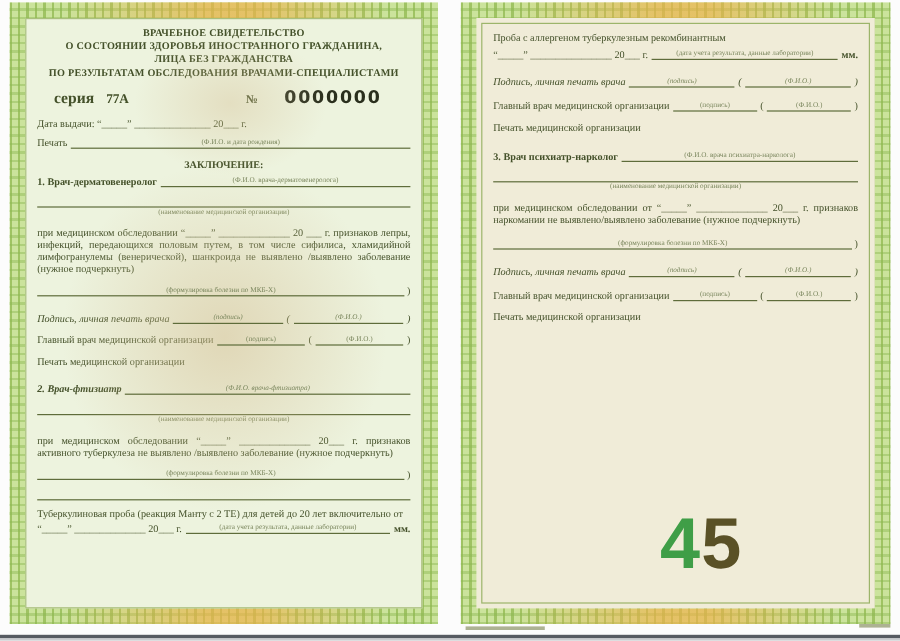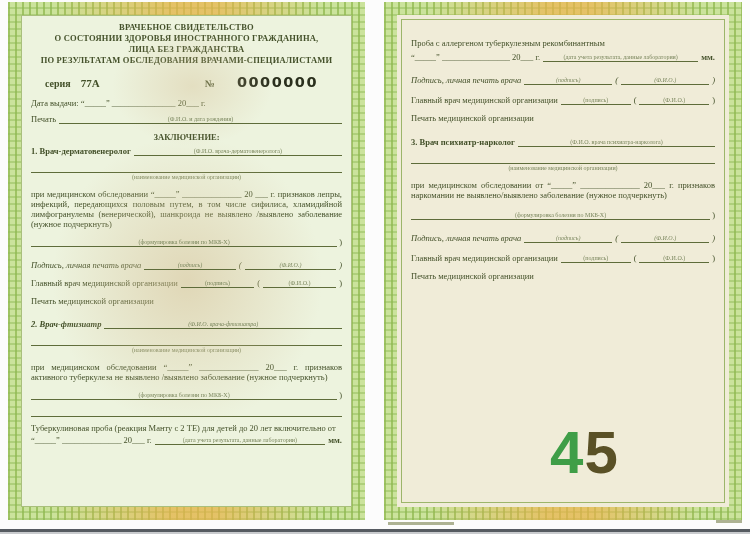--- a/index.html
+++ b/index.html
@@ -13,29 +13,29 @@
       linear-gradient(90deg,rgba(242,176,74,0) 12%,rgba(242,176,74,.65) 46%,rgba(242,176,74,.65) 58%,rgba(242,176,74,0) 88%) bottom/100% 13px no-repeat,
       repeating-linear-gradient(0deg,rgba(140,184,82,.45) 0 2px,rgba(255,255,255,0) 2px 7px),
       repeating-linear-gradient(90deg,#9fc363 0 2px,#cbe39c 2px 7px);
   }
   .page-left{left:8px;width:357px;}
   .page-right{left:384px;width:358px;}
   .inner-left{position:relative;width:100%;height:100%;background:#edf3de;border:1px solid #a9bf7c;
     box-sizing:border-box;padding:3px 9px 2px 9px;overflow:hidden;}
   .inner-right-wrap{position:relative;width:100%;height:100%;background:#f0ecd8;box-sizing:border-box;padding:4px;}
   .inner-right{position:relative;width:100%;height:100%;border:1px solid #9cb56a;box-sizing:border-box;
-    padding:12px 9px;overflow:hidden;background:#f0ecd8;}
+    padding:0 9px;overflow:hidden;background:#f0ecd8;}
   .wm{position:absolute;pointer-events:none;border-radius:50%;}
   .wm1{top:120px;left:30px;width:270px;height:290px;
     background:radial-gradient(closest-side,rgba(213,192,150,.55),rgba(213,192,150,0));}
   .wm2{top:10px;left:90px;width:160px;height:120px;
     background:radial-gradient(closest-side,rgba(213,192,150,.4),rgba(213,192,150,0));}
   .title{ text-align:center;font-weight:bold;font-size:8.5px;line-height:11px;letter-spacing:.2px;margin-top:3px;}
   .serial-row{display:flex;align-items:baseline;margin:8px 10px 0 14px;}
-  .serial-label{font-weight:bold;font-size:10px;}
+  .serial-label{font-weight:bold;font-size:13px;}
   .serial-value{font-weight:bold;font-size:11px;margin-left:10px;}
   .num-sign{font-weight:bold;font-size:10px;margin-left:auto;margin-right:22px;}
   .num-value{font-family:"DejaVu Sans","Liberation Sans",sans-serif;font-weight:bold;font-size:14.5px;
     letter-spacing:1.5px;color:#2a2f1d;margin-right:14px;}
   .line{font-size:8.5px;line-height:10px;}
   .b{font-weight:bold;}
   .just{text-align:justify;}
   .row{display:flex;align-items:flex-end;gap:3px;}
   .ug{position:relative;flex:1;border-bottom:1px solid #5e6c3a;height:9px;min-width:20px;}
   .ug .cap{position:absolute;top:1.5px;left:0;right:0;text-align:center;white-space:nowrap;}

